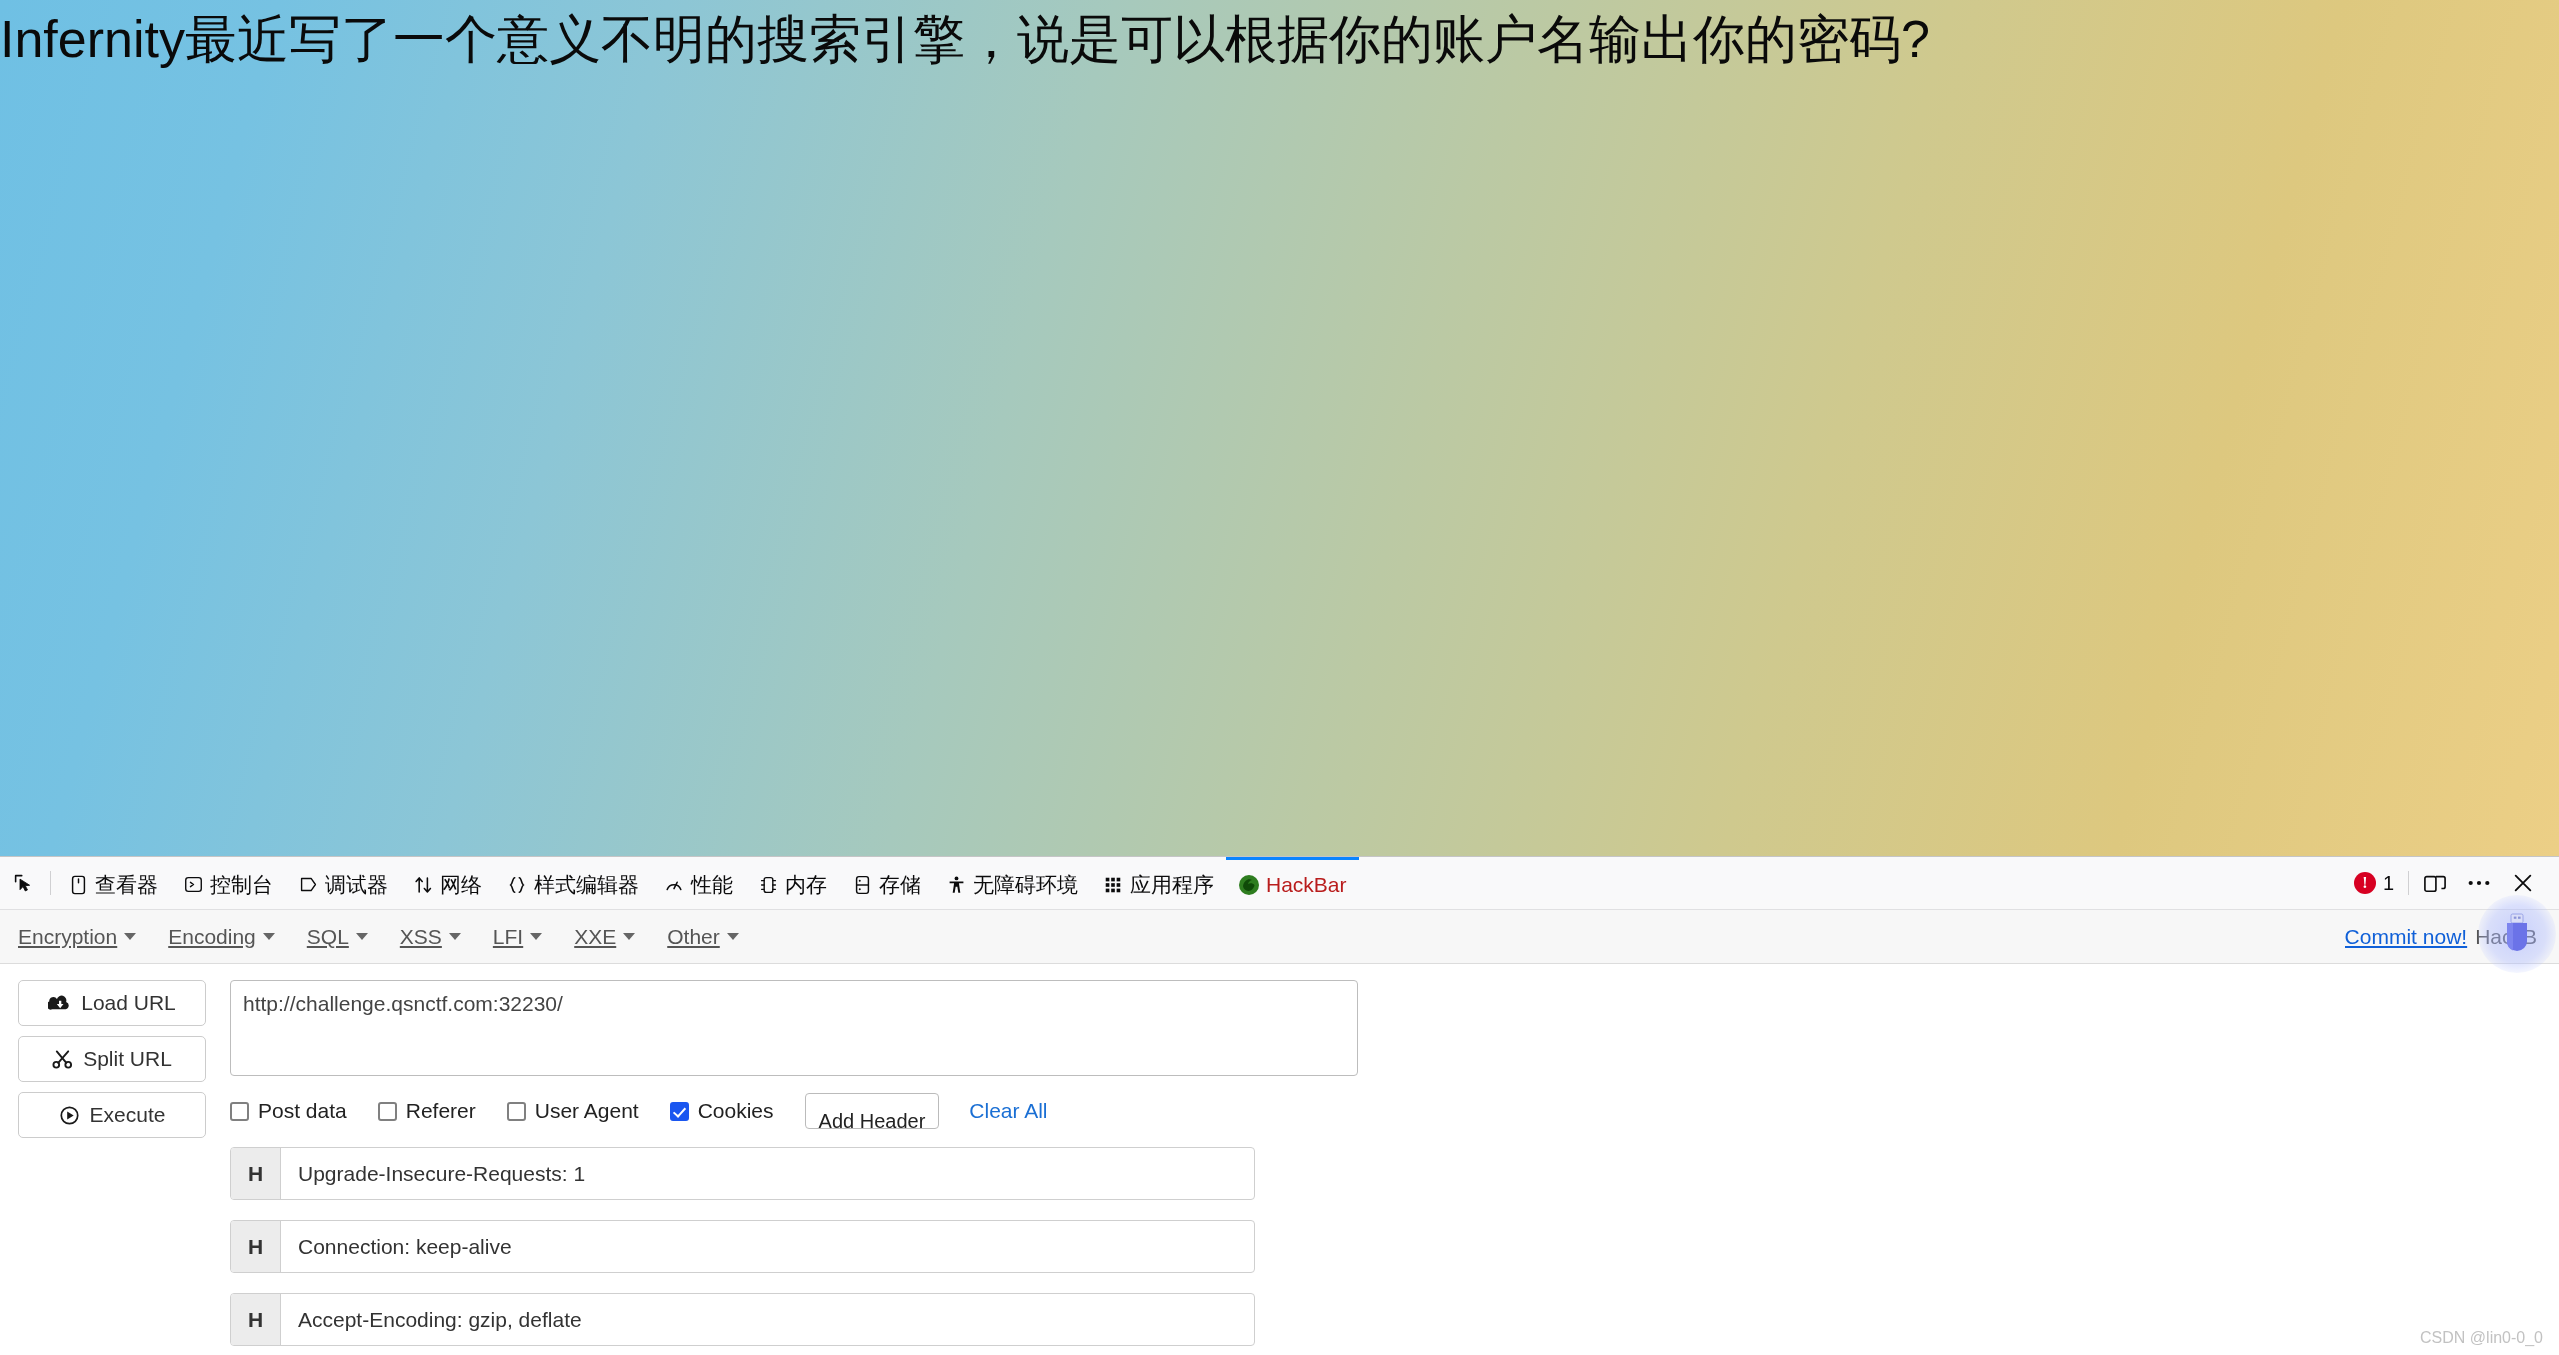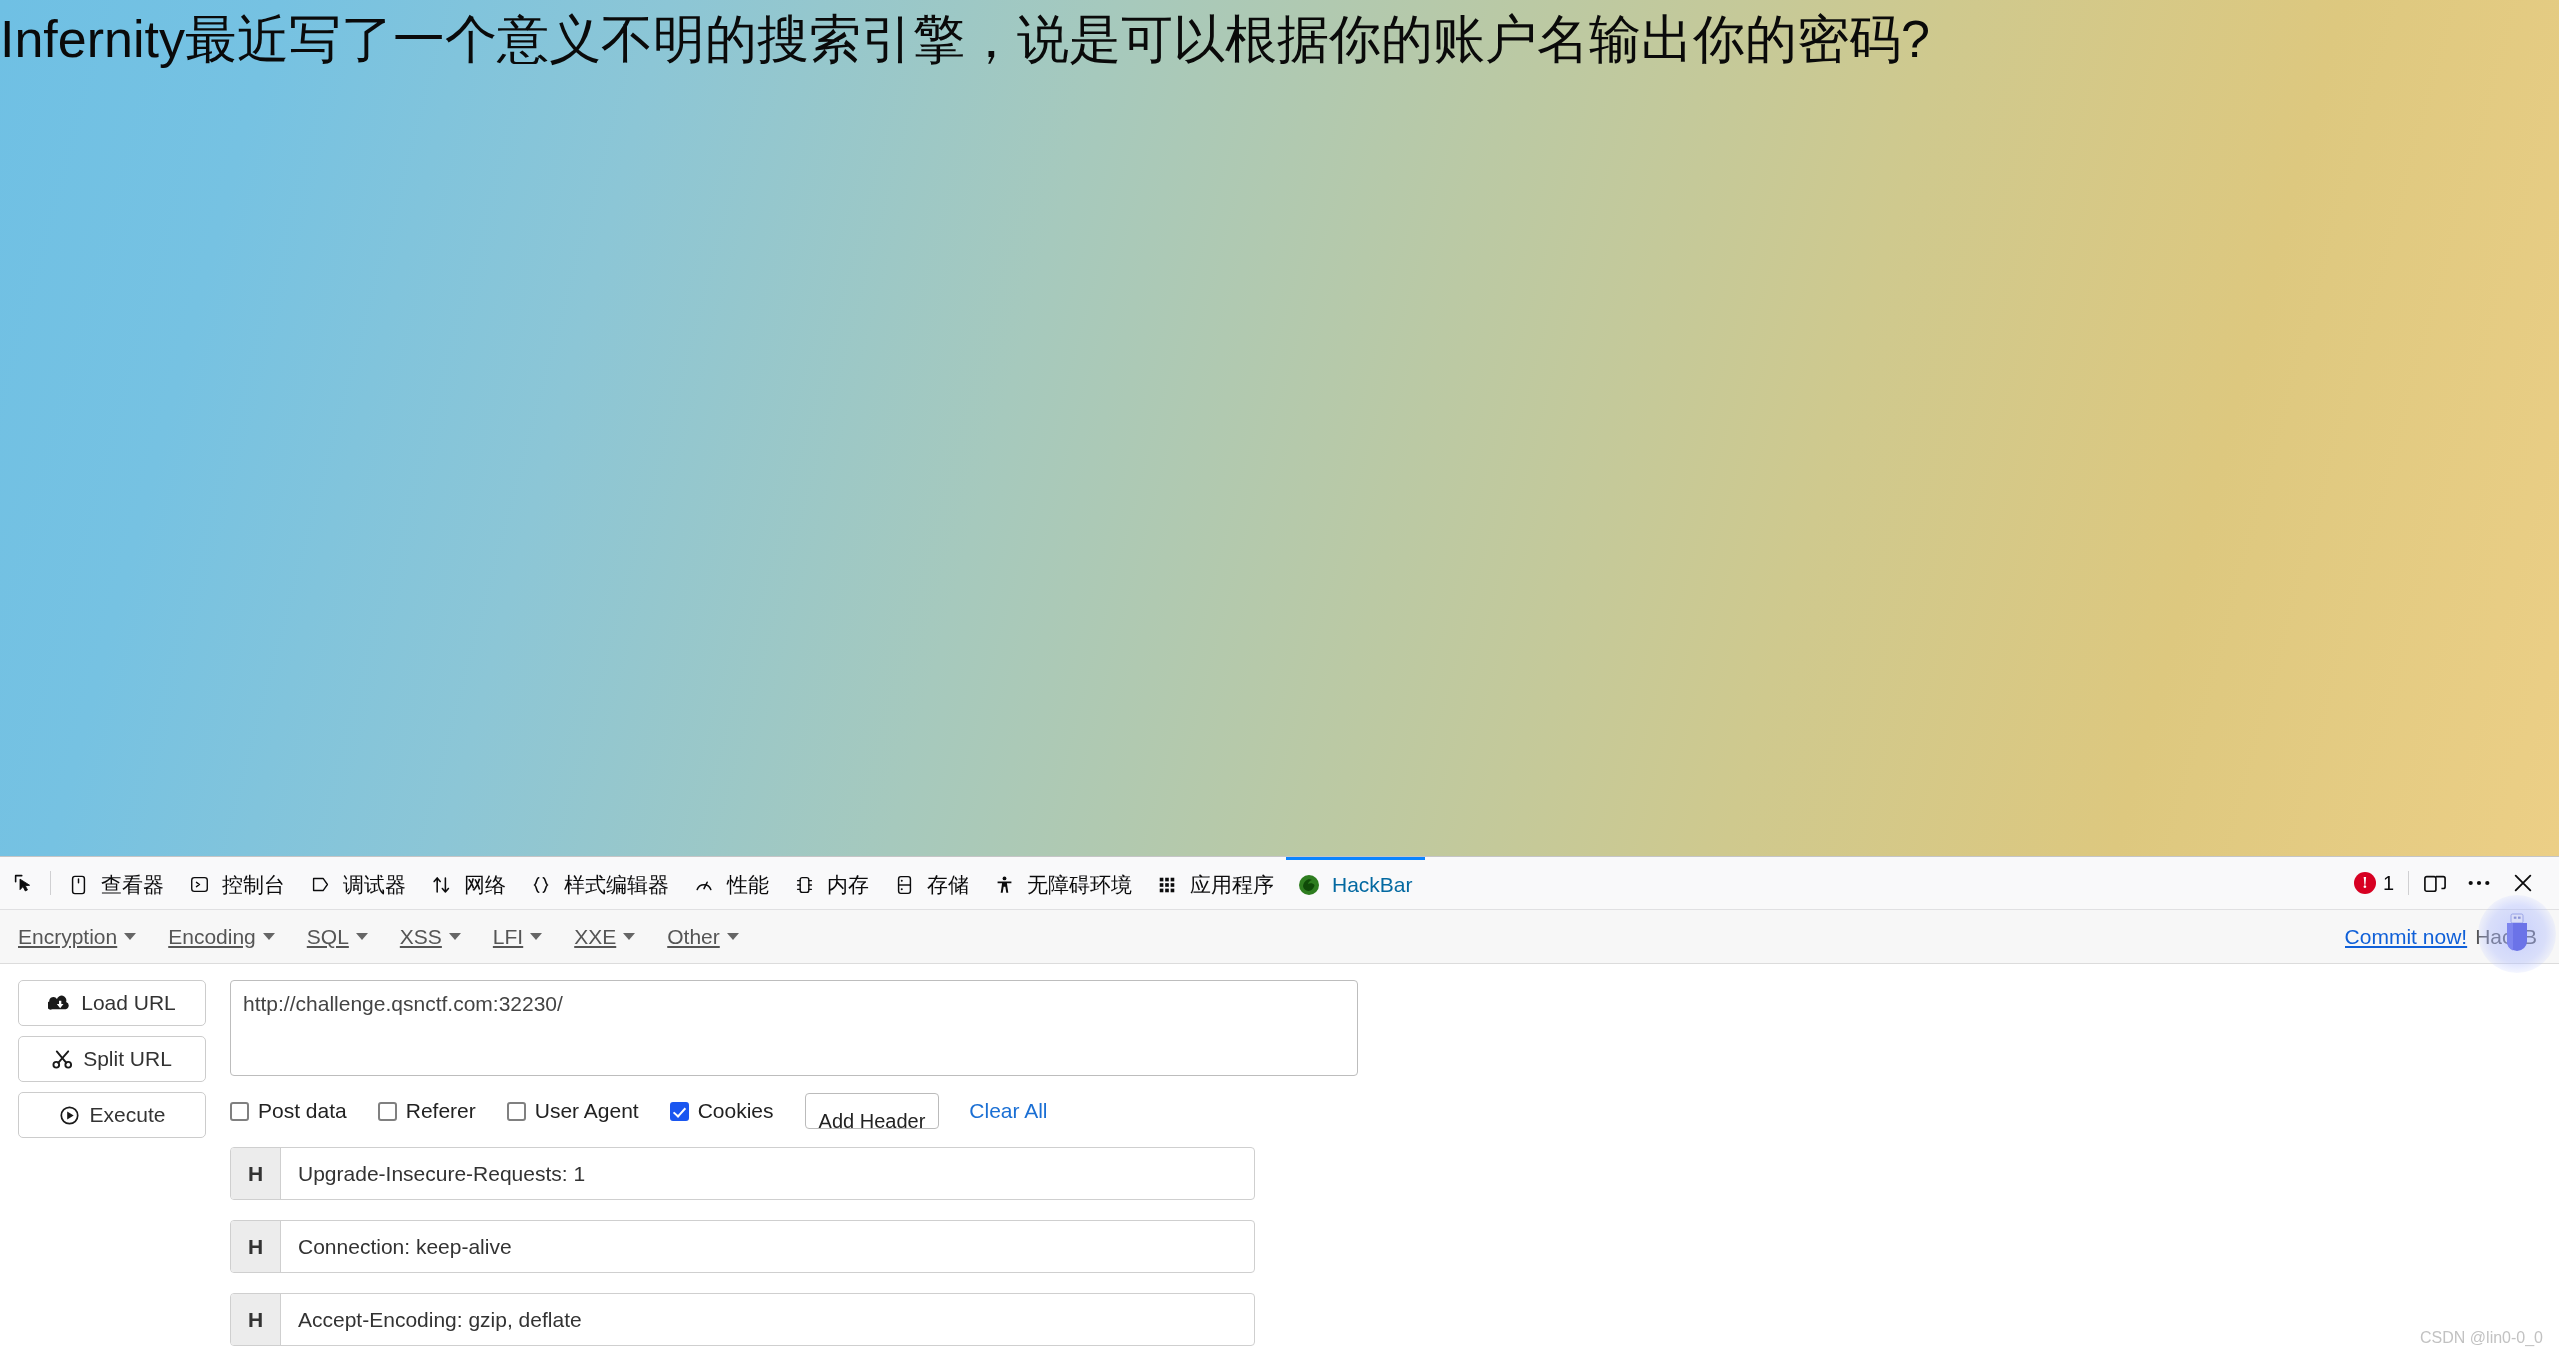--- a/index.html
+++ b/index.html
@@ -87,21 +87,21 @@
     display: flex; align-items: center; justify-content: center;
     cursor: pointer;
   }
   .tb-divider {
     width: 1px; height: 24px; background: #d0d0d2; margin: 0 4px;
     align-self: center;
   }
   .dt-tab {
     display: flex;
     align-items: center;
-    gap: 12px;
+    gap: 6px;
     height: 53px;
     padding: 0 12px;
     box-sizing: border-box;
     cursor: pointer;
     border-top: 3px solid transparent;
     white-space: nowrap;
   }
   .dt-tab .dt-tab-label {
     font-size: 21px;
     color: #0c0c0d;
@@ -109,21 +109,21 @@
   }
   .dt-tab .dt-ico {
     display: inline-flex;
     align-items: center;
     justify-content: center;
     width: 22px; height: 22px;
   }
   .dt-tab.active {
     border-top-color: #0a84ff;
   }
-  .dt-tab.active .dt-tab-label { color: #0369a1; }
+  .dt-tab.active .dt-tab-label { color: #b91c1c; }
 
   .err-badge {
     display: flex; align-items: center; gap: 7px;
     margin-right: 10px;
   }
   .err-dot {
     width: 22px; height: 22px; border-radius: 50%;
     background: #d70022;
     color: #fff; font-size: 16px; font-weight: bold;
     display: flex; align-items: center; justify-content: center;

